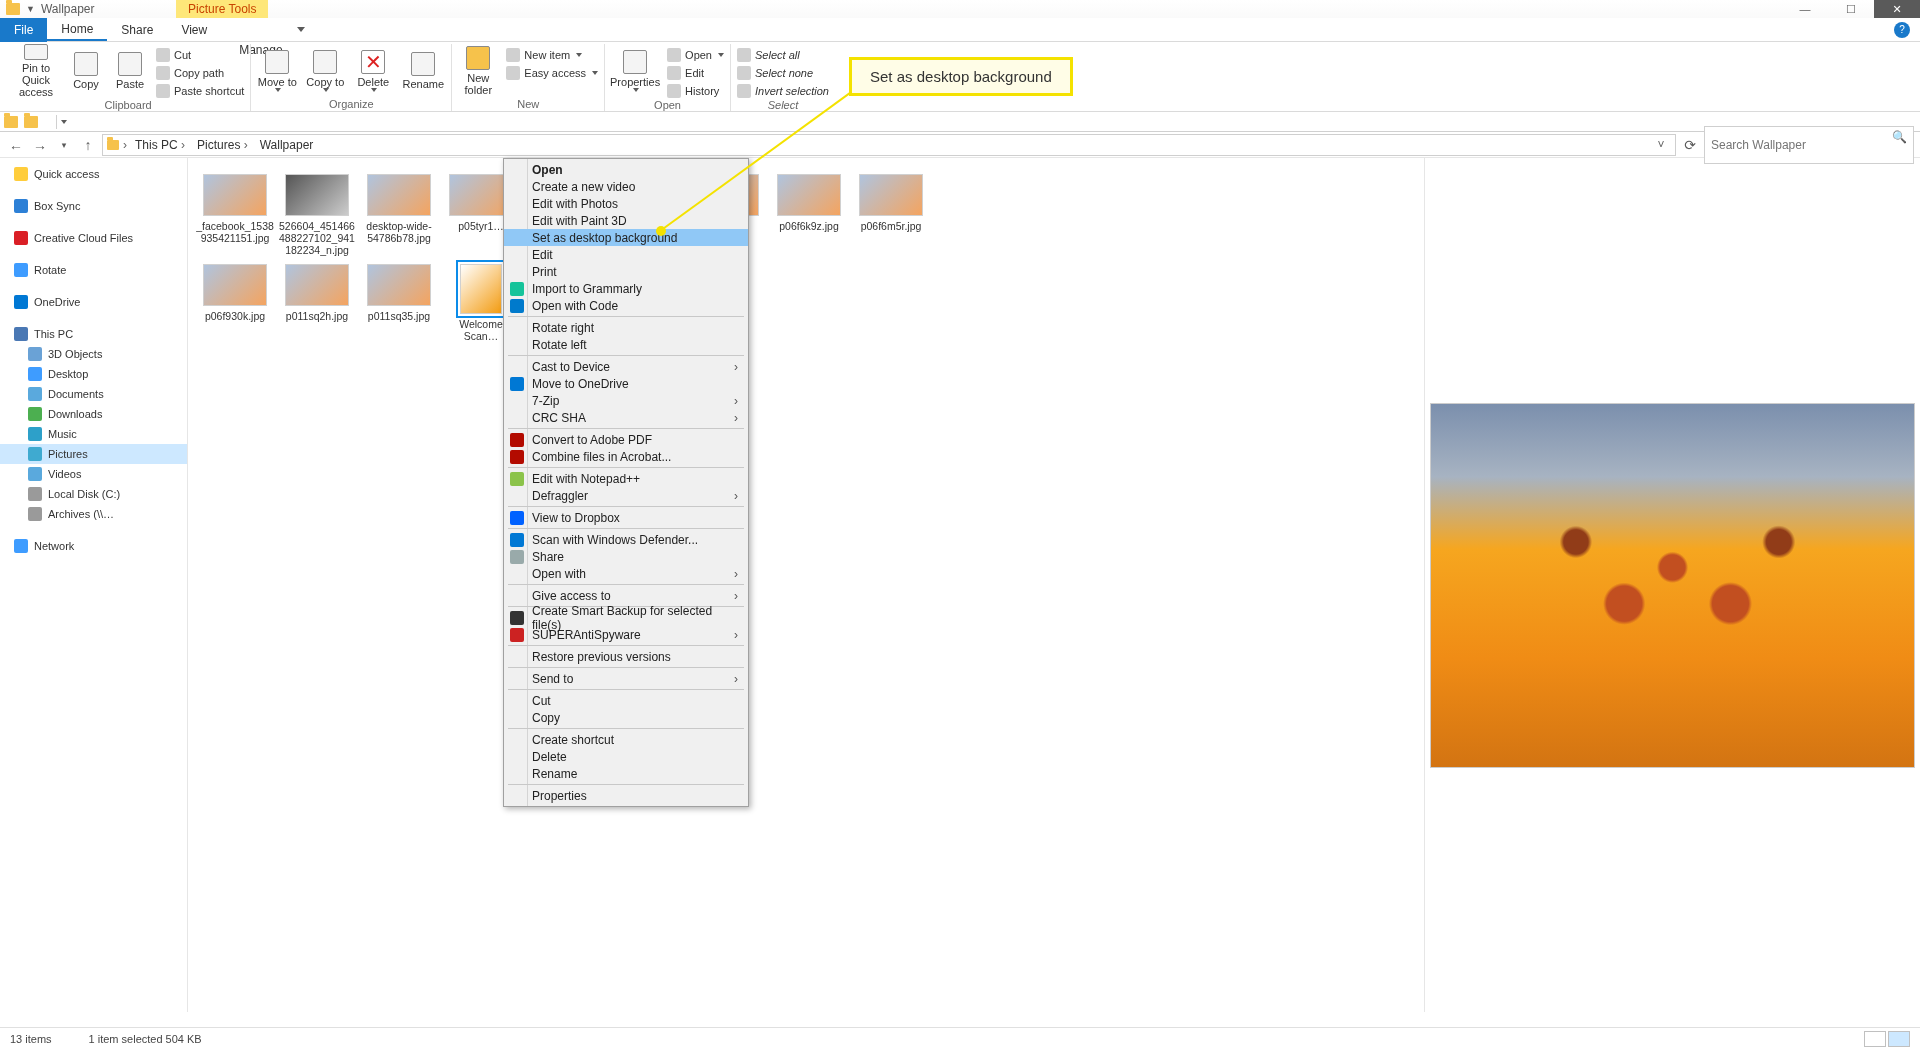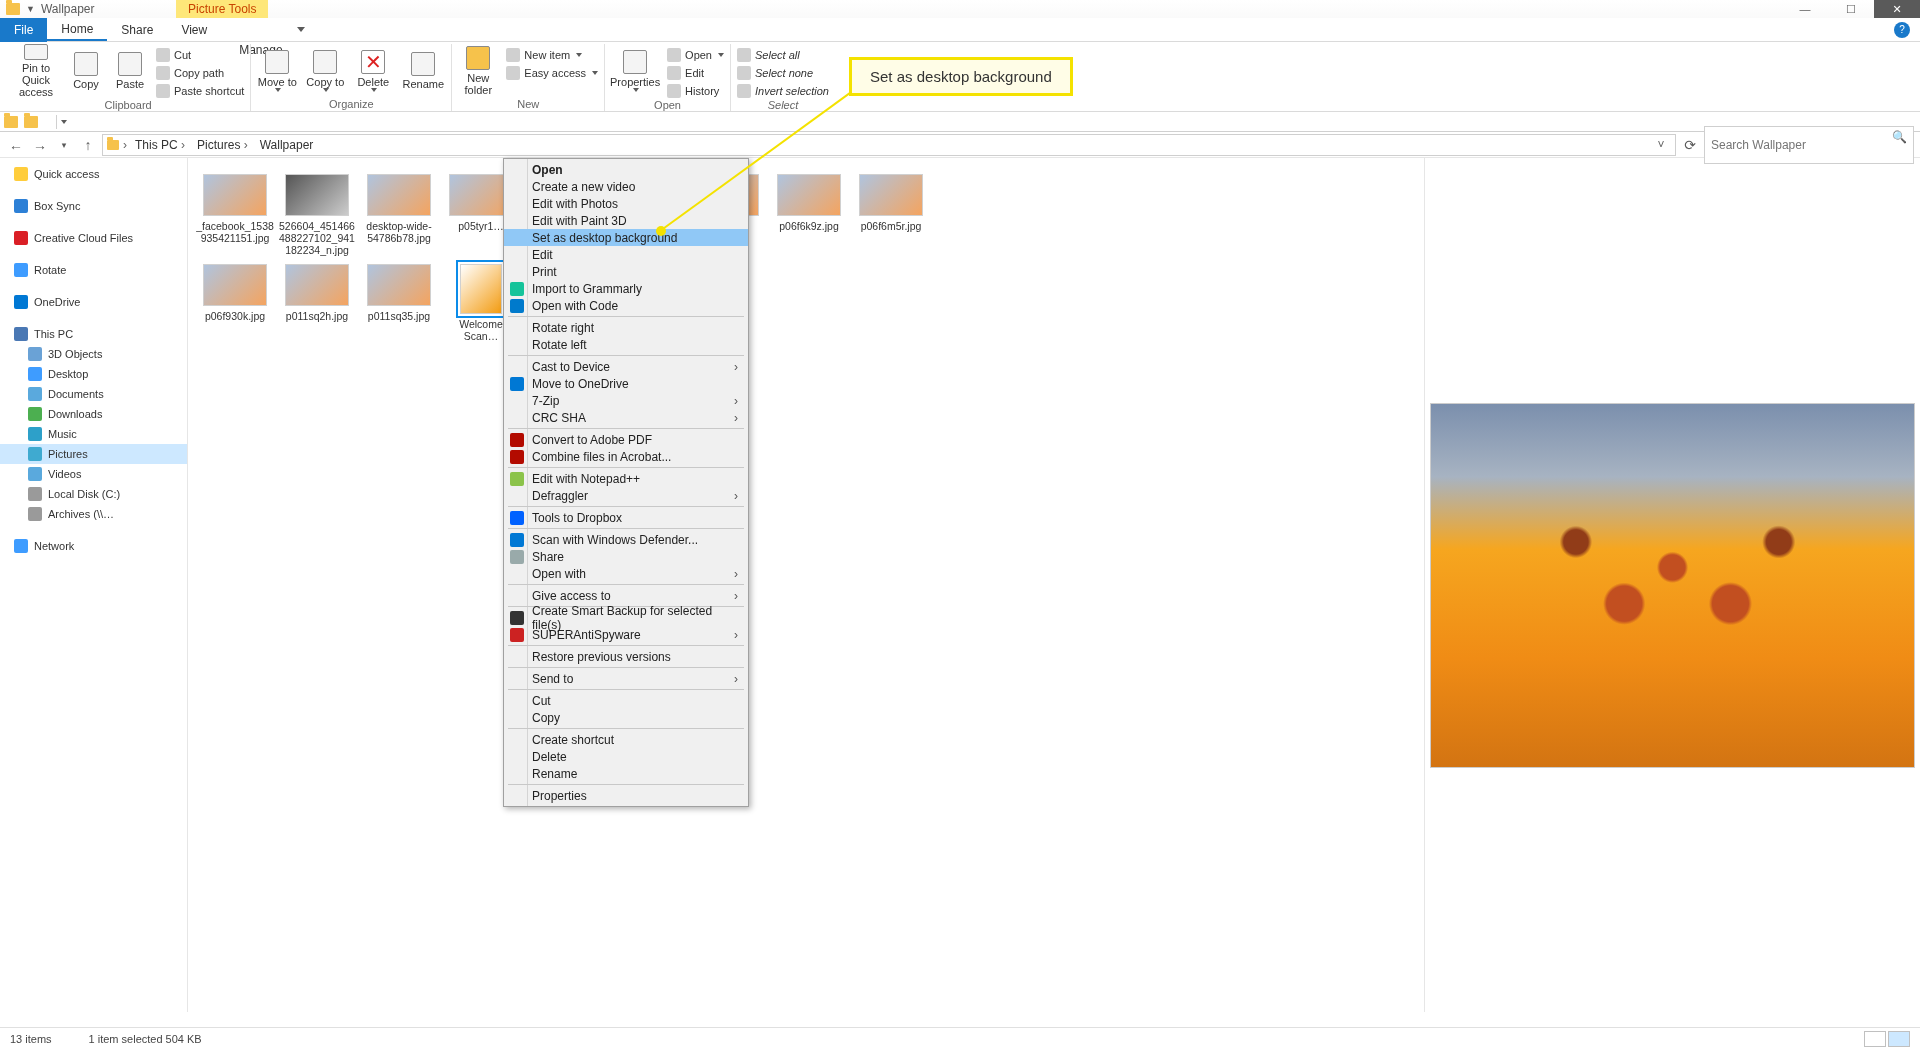--- a/index.html
+++ b/index.html
@@ -459,21 +459,21 @@
       <div class="cm-item">
           <span class="cm-ico" style="background:#8bc34a"></span>
           <span>Edit with Notepad++</span>
         </div>
       <div class="cm-item cm-sub">
           <span>Defraggler</span>
         </div>
       <div class="cm-sep"></div>
       <div class="cm-item">
           <span class="cm-ico" style="background:#0061ff"></span>
-          <span>Tools to Dropbox</span>
+          <span>View to Dropbox</span>
         </div>
       <div class="cm-sep"></div>
       <div class="cm-item">
           <span class="cm-ico" style="background:#0078d4"></span>
           <span>Scan with Windows Defender...</span>
         </div>
       <div class="cm-item">
           <span class="cm-ico" style="background:#9aa"></span>
           <span>Share</span>
         </div>

